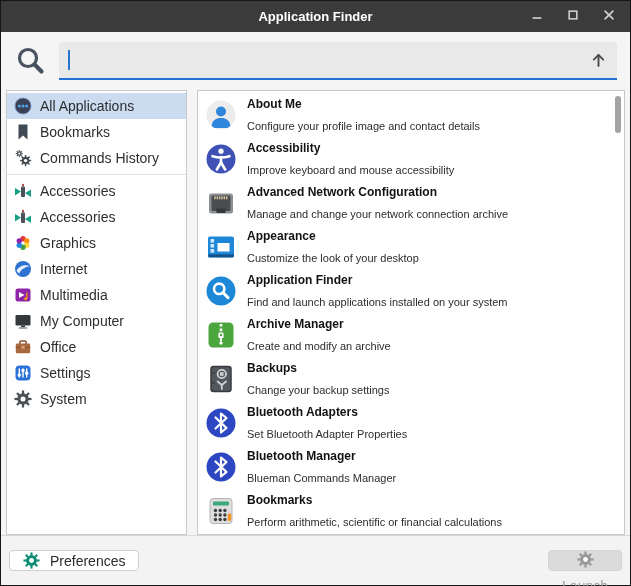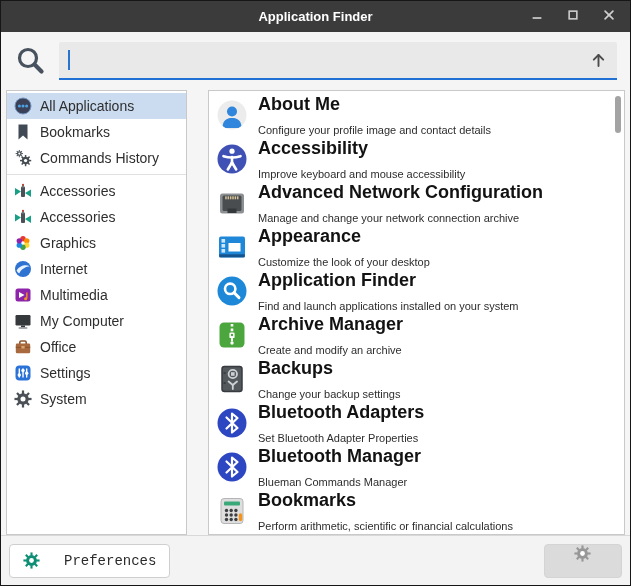--- a/index.html
+++ b/index.html
@@ -18,39 +18,39 @@
   .winbtn{width:18px;height:18px;background:none;border:none;padding:1px;cursor:pointer;display:flex;align-items:center;justify-content:center;}
   .winbtn svg{width:14px;height:14px;}
   
   .searchbar{height:58px;flex:none;display:flex;align-items:center;gap:11px;padding:0 13px;}
   .big-search{width:34px;height:34px;flex:none;}
   .entry{flex:1;height:38px;background:#e9e9e9;border-bottom:2px solid #2170d6;border-radius:2px 2px 0 0;display:flex;align-items:center;position:relative;padding:0 9px;box-sizing:border-box;}
   .caret{width:2px;height:20px;background:#2673d0;flex:none;}
   .entry input{flex:1;border:none;background:transparent;outline:none;font-size:14px;font-family:inherit;color:#222;min-width:0;}
   .uparrow{width:19px;height:19px;flex:none;cursor:pointer;}
   
-  .main{flex:1;display:flex;gap:21px;padding:0 5px;min-height:0;}
+  .main{flex:1;display:flex;gap:10px;padding:0 5px;min-height:0;}
   .sidebar{width:181px;flex:none;background:#ffffff;border:1px solid #c9c9c9;box-sizing:border-box;padding-top:2px;overflow:hidden;}
   .sb-item{height:26px;display:flex;align-items:center;gap:8px;padding:0 7px;font-size:14px;color:#2e2e2e;cursor:pointer;}
   .sb-item.selected{background:#cbdcf1;}
   .sb-icon{width:18px;height:18px;flex:none;}
   .sb-icon svg{width:18px;height:18px;display:block;}
   .sb-label{white-space:nowrap;}
   .sb-sep{height:1px;background:#e1e1e1;margin:3px 0;}
   .applist{flex:1;background:#ffffff;border:1px solid #c9c9c9;box-sizing:border-box;position:relative;overflow:hidden;padding-top:2px;}
   .app-row{height:44px;display:flex;align-items:center;gap:10px;padding:0 7px;cursor:pointer;}
   .app-icon{width:32px;height:32px;flex:none;}
   .app-icon svg{width:32px;height:32px;display:block;}
   .app-text{display:flex;flex-direction:column;justify-content:center;line-height:1.3;min-width:0;}
-  .app-name{font-size:18px;font-weight:bold;color:#121212;white-space:nowrap;}
+  .app-name{font-size:12px;font-weight:bold;color:#121212;white-space:nowrap;}
   .app-desc{font-size:11px;color:#2d2d2d;white-space:nowrap;margin-top:6px;}
   .scroll-thumb{position:absolute;right:3px;top:5px;width:6px;height:37px;background:#a3a3a3;border-radius:3px;cursor:pointer;}
   
   .footer{height:49px;flex:none;display:flex;align-items:center;justify-content:space-between;padding:0 8px;border-top:1px solid #d8d8d8;background:#f3f3f3;}
-  .btn{display:inline-flex;align-items:center;gap:24px;font-size:14px;border-radius:4px;padding:0 13px;height:34px;font-family:Liberation Mono, monospace;box-sizing:border-box;}
+  .btn{display:inline-flex;align-items:center;gap:10px;font-size:14px;border-radius:4px;padding:0 13px;height:21px;font-family:Liberation Sans, sans-serif;box-sizing:border-box;}
   .btn .gear{width:17px;height:17px;display:inline-block;}
   .btn .gear svg{width:17px;height:17px;display:block;}
   .pref{background:#ffffff;border:1px solid #cfcfcf;color:#2b2b2b;cursor:pointer;}
   .launch{background:#dbdbdb;border:1px solid #d4d4d4;color:#9d9d9d;cursor:default;flex-direction:column;}
 </style>
 </head>
 <body>
 
 <div class="window">
 

